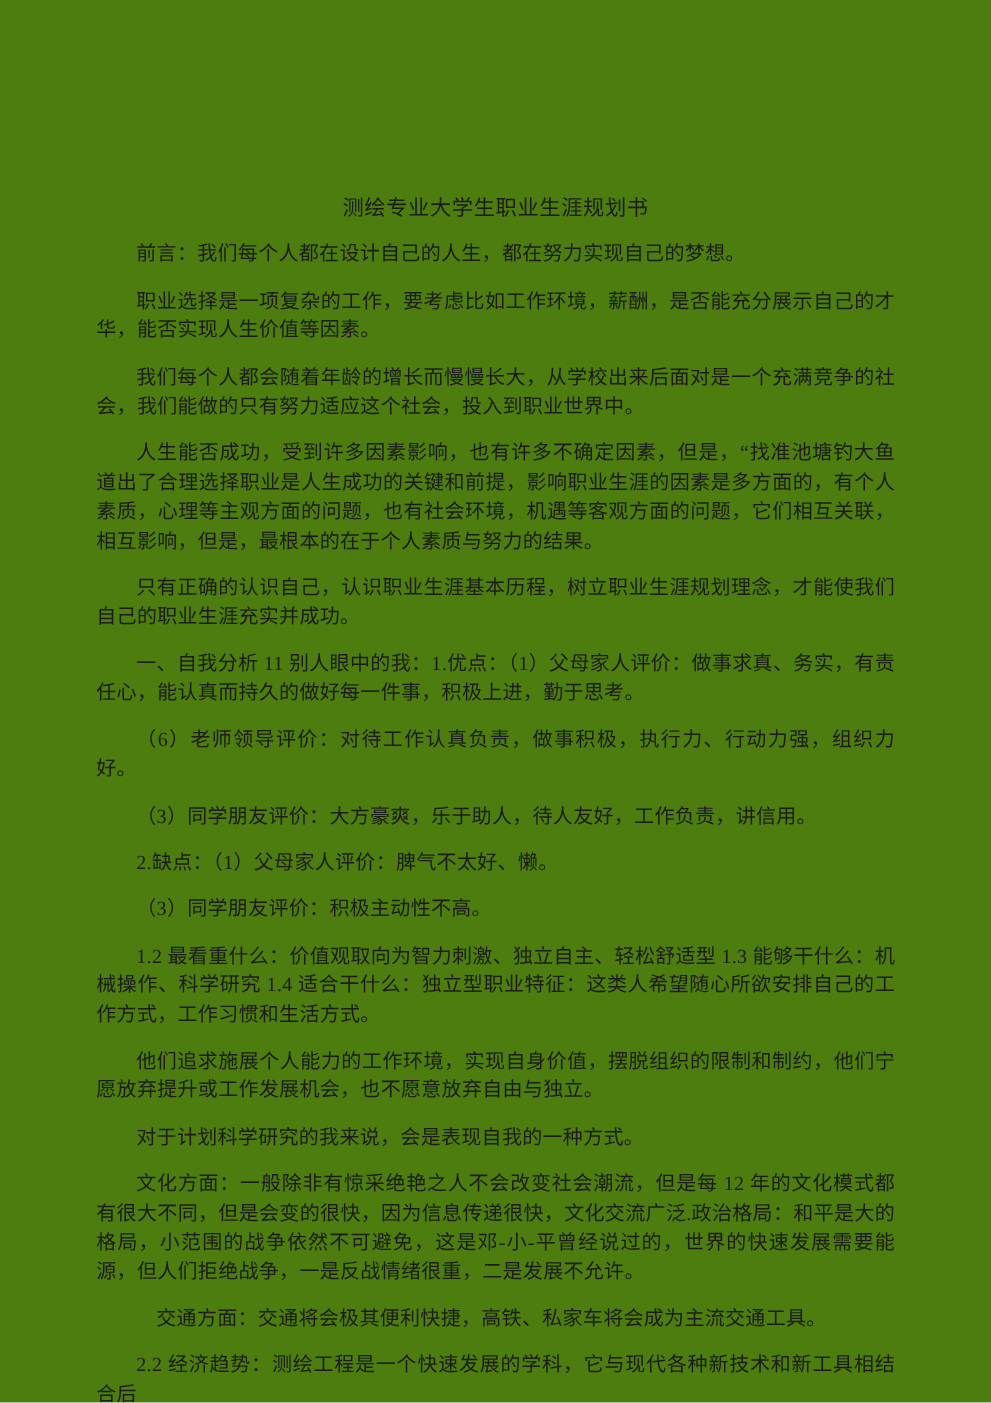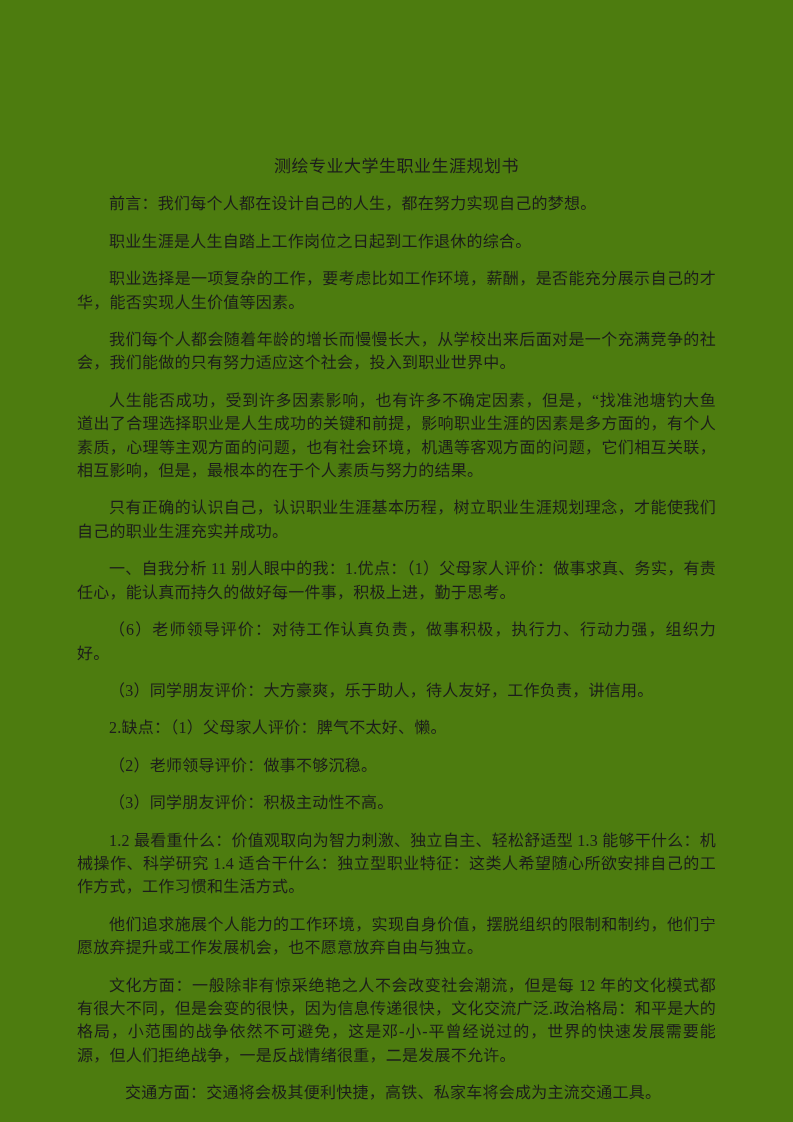--- a/index.html
+++ b/index.html
@@ -44,31 +44,30 @@
   }
 </style>
 </head>
 <body>
 
 <div class="page">
   <div class="content">
     <h1 class="doc-title">测绘专业大学生职业生涯规划书</h1>
     <div>
         <p class="para">前言：我们每个人都在设计自己的人生，都在努力实现自己的梦想。</p>
-        <p class="para">职业生涯是人生自踏上工作岗位之日起到工作退休的综合。</p>
         <p class="para">职业选择是一项复杂的工作，要考虑比如工作环境，薪酬，是否能充分展示自己的才华，能否实现人生价值等因素。</p>
         <p class="para">我们每个人都会随着年龄的增长而慢慢长大，从学校出来后面对是一个充满竞争的社会，我们能做的只有努力适应这个社会，投入到职业世界中。</p>
         <p class="para">人生能否成功，受到许多因素影响，也有许多不确定因素，但是，“找准池塘钓大鱼道出了合理选择职业是人生成功的关键和前提，影响职业生涯的因素是多方面的，有个人素质，心理等主观方面的问题，也有社会环境，机遇等客观方面的问题，它们相互关联，相互影响，但是，最根本的在于个人素质与努力的结果。</p>
         <p class="para">只有正确的认识自己，认识职业生涯基本历程，树立职业生涯规划理念，才能使我们自己的职业生涯充实并成功。</p>
         <p class="para">一、自我分析 11 别人眼中的我：1.优点：（1）父母家人评价：做事求真、务实，有责任心，能认真而持久的做好每一件事，积极上进，勤于思考。</p>
         <p class="para">（6）老师领导评价：对待工作认真负责，做事积极，执行力、行动力强，组织力好。</p>
         <p class="para">（3）同学朋友评价：大方豪爽，乐于助人，待人友好，工作负责，讲信用。</p>
         <p class="para">2.缺点：（1）父母家人评价：脾气不太好、懒。</p>
-        <p class="para">（2）老师领导评价：做事不够沉稳。</p>
         <p class="para">（3）同学朋友评价：积极主动性不高。</p>
         <p class="para">1.2 最看重什么：价值观取向为智力刺激、独立自主、轻松舒适型 1.3 能够干什么：机械操作、科学研究 1.4 适合干什么：独立型职业特征：这类人希望随心所欲安排自己的工作方式，工作习惯和生活方式。</p>
         <p class="para">他们追求施展个人能力的工作环境，实现自身价值，摆脱组织的限制和制约，他们宁愿放弃提升或工作发展机会，也不愿意放弃自由与独立。</p>
+        <p class="para">对于计划科学研究的我来说，会是表现自我的一种方式。</p>
         <p class="para">文化方面：一般除非有惊采绝艳之人不会改变社会潮流，但是每 12 年的文化模式都有很大不同，但是会变的很快，因为信息传递很快，文化交流广泛.政治格局：和平是大的格局，小范围的战争依然不可避免，这是邓-小-平曾经说过的，世界的快速发展需要能源，但人们拒绝战争，一是反战情绪很重，二是发展不允许。</p>
         <p class="para indent-3">交通方面：交通将会极其便利快捷，高铁、私家车将会成为主流交通工具。</p>
         <p class="para">2.2 经济趋势：测绘工程是一个快速发展的学科，它与现代各种新技术和新工具相结合后</p>
       </div>
   </div>
 </div>
 
 </body></html>

